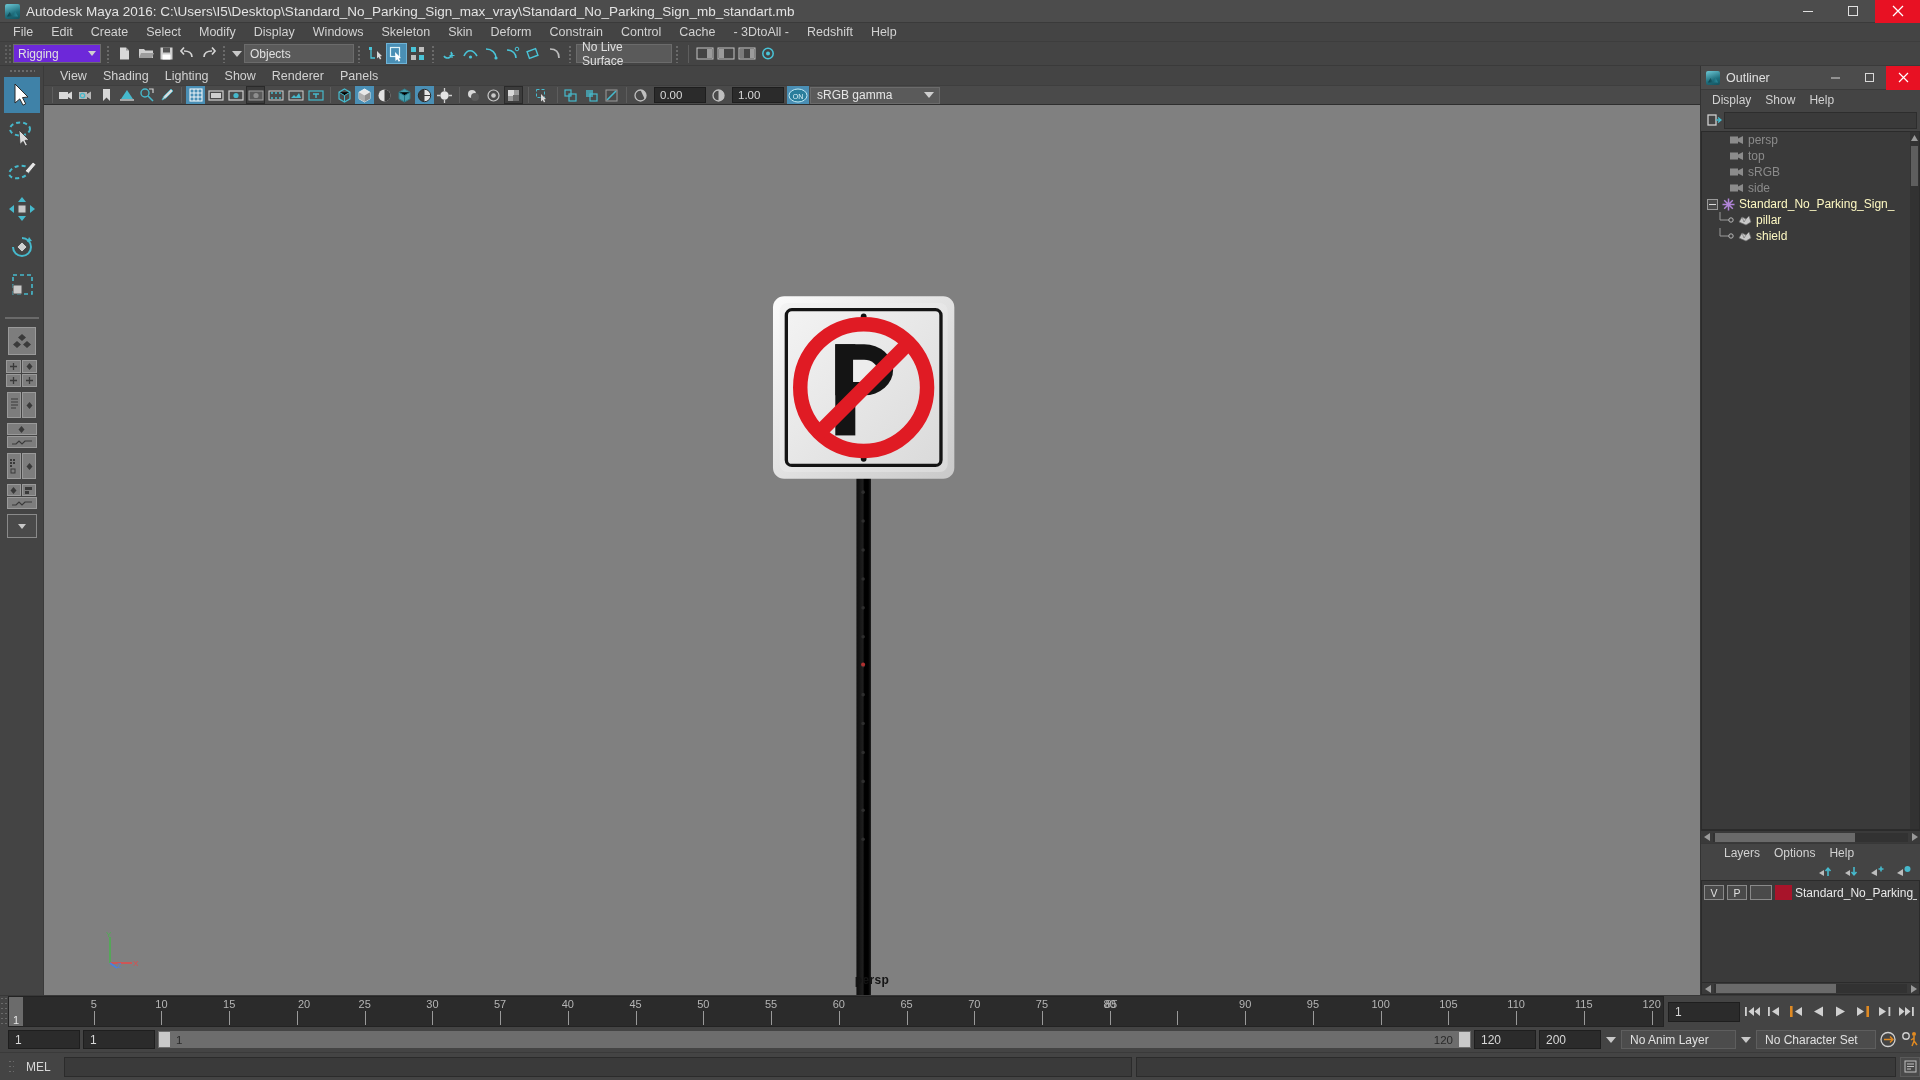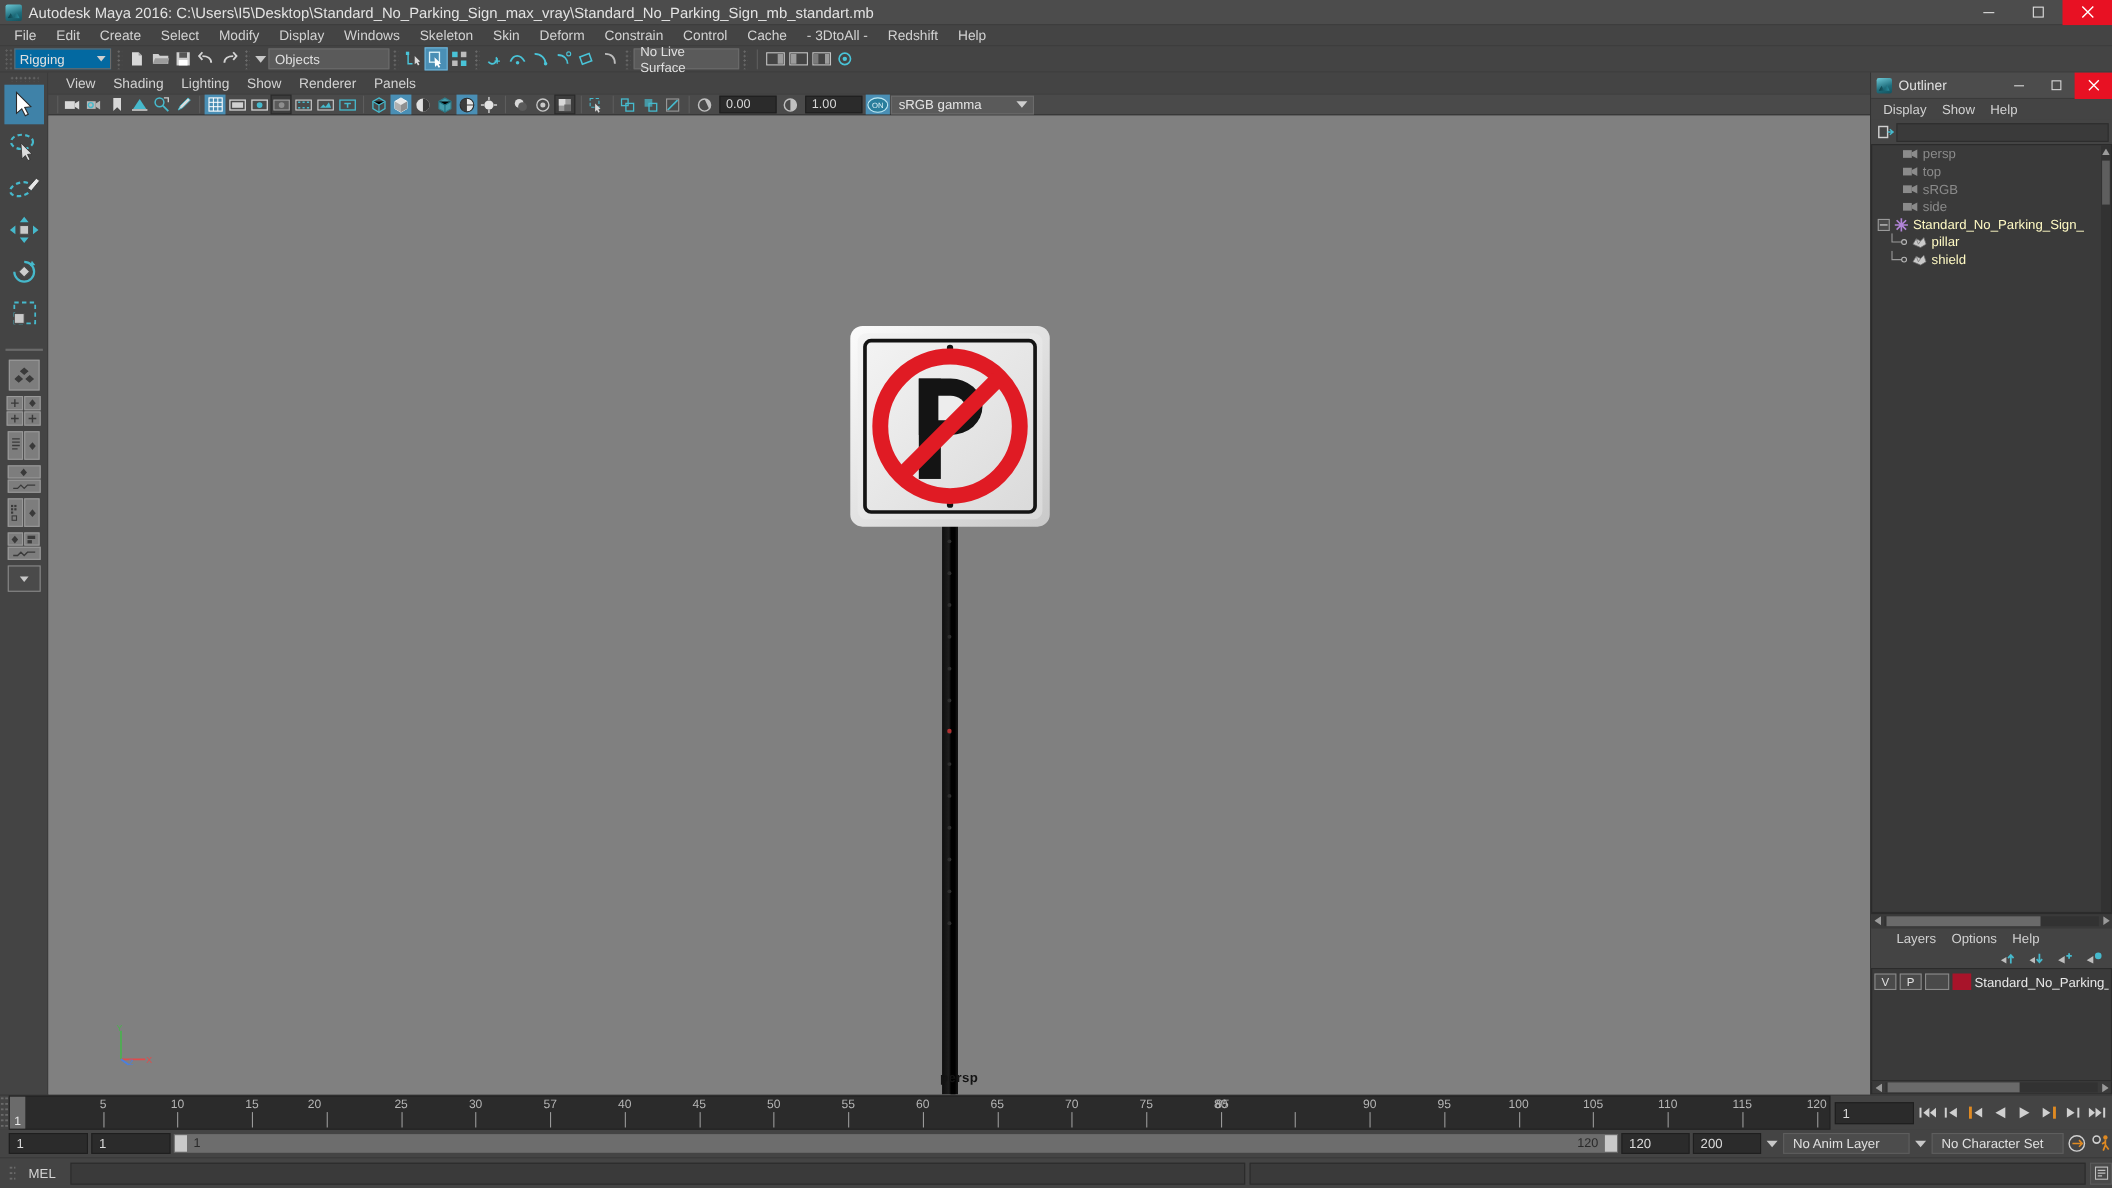--- a/index.html
+++ b/index.html
@@ -38,21 +38,21 @@
 
   
   .statusline{
     height:24px; background:#444; display:flex; align-items:center; gap:0px;
     flex:0 0 auto; border-bottom:1px solid #3a3a3a; padding-left:2px;
   }
   .grip{ width:7px; height:20px; flex:0 0 auto; margin:0 2px;
     background-image:radial-gradient(circle, #6a6a6a 1px, transparent 1px);
     background-size:4px 4px; opacity:.7; }
   .menuset{
-    width:88px; height:19px; background:#0369a1; border:1px solid #6b6b6b;
+    width:88px; height:19px; background:#6d28d9; border:1px solid #6b6b6b;
     display:flex; align-items:center; padding:0 4px; font-size:12px; color:#e0e0e0;
     position:relative; margin-right:2px;
   }
   .menuset .arrow{ margin-left:auto; width:0;height:0;border-left:4px solid transparent;border-right:4px solid transparent;border-top:5px solid #cfcfcf;}
   .sep{ width:1px; height:18px; background:#5e5e5e; margin:0 5px; flex:0 0 auto; }
   .dot-sep{ width:5px;height:18px;margin:0 3px;flex:0 0 auto;
     background-image:radial-gradient(circle,#6a6a6a 1px,transparent 1px); background-size:4px 4px;}
   .tbtn{ width:21px;height:21px;display:flex;align-items:center;justify-content:center;flex:0 0 auto;}
   .tbtn.on{ background:#4a8fb5; border:1px solid #6fb3d6; }
   .field{ height:19px; background:#5a5a5a; border:1px solid #6b6b6b; color:#e0e0e0;
@@ -1018,21 +1018,21 @@
     <div class="ts-grip"></div>
     <div class="ts-track" id="ts-track">
       <div class="ts-cursor">1</div>
     <div class="ts-tick" style="left: 84.7326px;"></div>
         <div class="ts-lab" style="left: 84.7326px;">5</div>
         <div class="ts-tick" style="left: 152.465px;"></div>
         <div class="ts-lab" style="left: 152.465px;">10</div>
         <div class="ts-tick" style="left: 220.198px;"></div>
         <div class="ts-lab" style="left: 220.198px;">15</div>
         <div class="ts-tick" style="left: 287.93px;"></div>
-        <div class="ts-lab" style="left: 277px;">20</div>
+        <div class="ts-lab" style="left: 295px;">20</div>
         <div class="ts-tick" style="left: 355.663px;"></div>
         <div class="ts-lab" style="left: 355.663px;">25</div>
         <div class="ts-tick" style="left: 423.395px;"></div>
         <div class="ts-lab" style="left: 423.395px;">30</div>
         <div class="ts-tick" style="left: 491.128px;"></div>
         <div class="ts-lab" style="left: 491.128px;">57</div>
         <div class="ts-tick" style="left: 558.86px;"></div>
         <div class="ts-lab" style="left: 558.86px;">40</div>
         <div class="ts-tick" style="left: 626.593px;"></div>
         <div class="ts-lab" style="left: 626.593px;">45</div>

